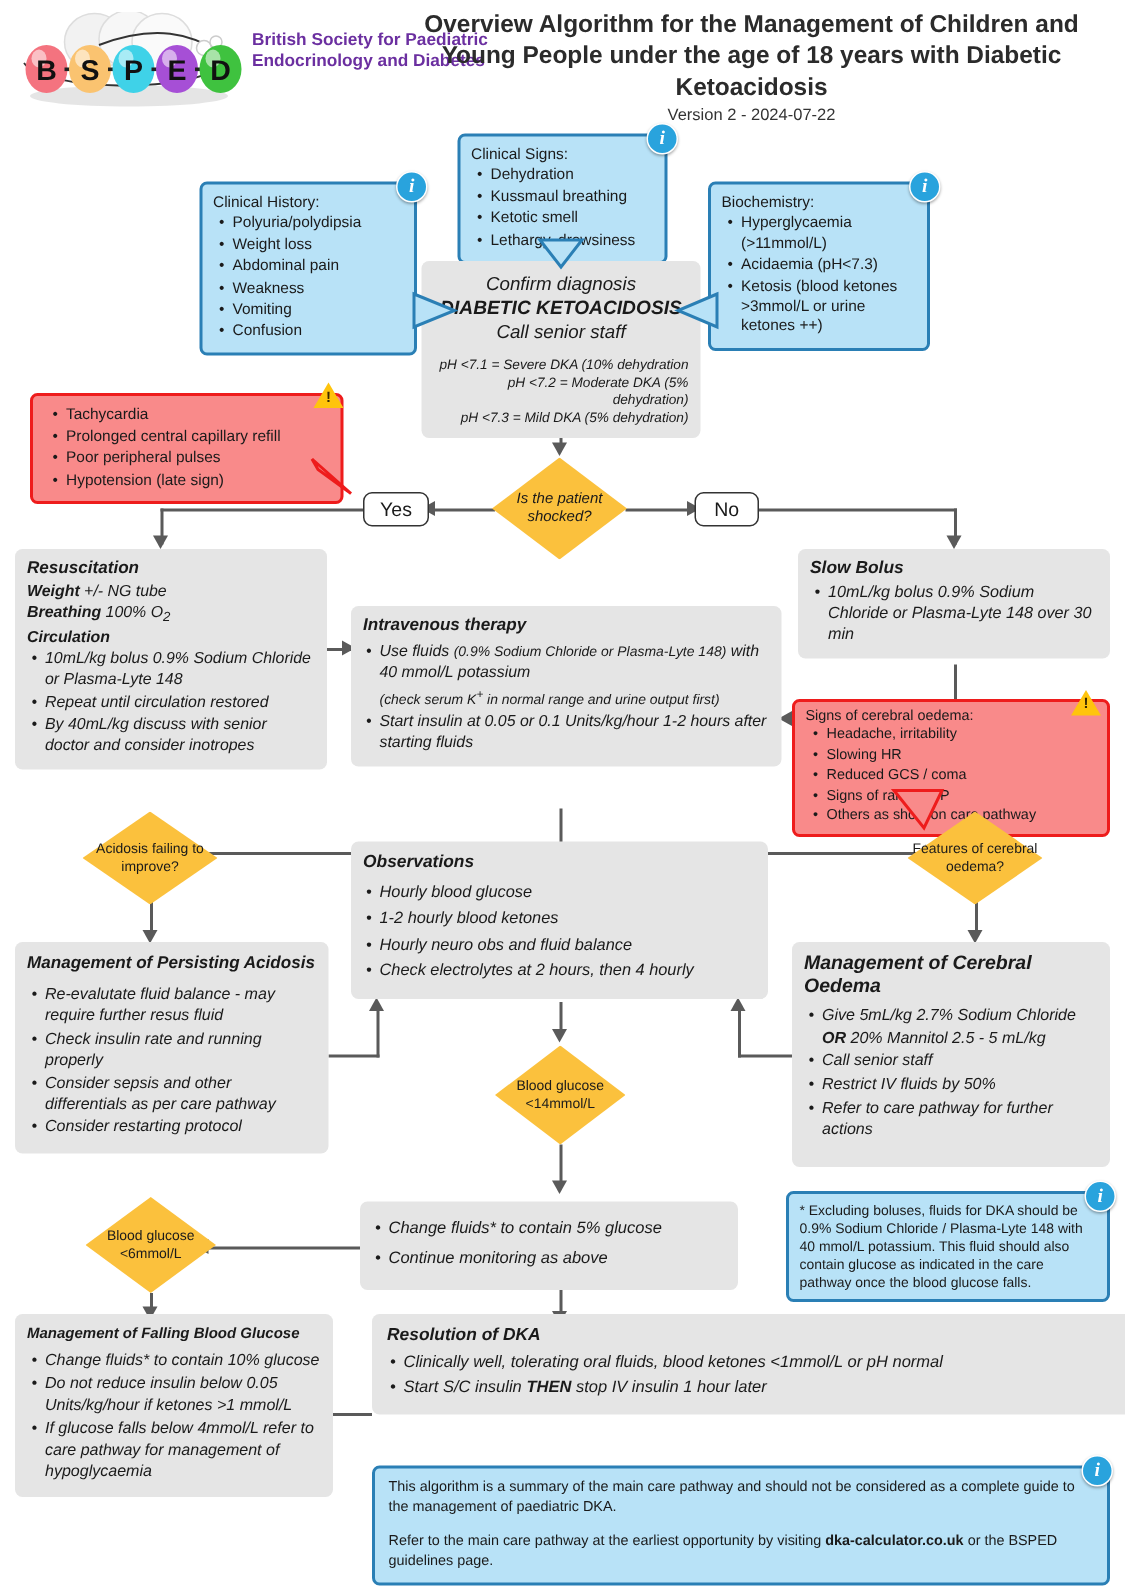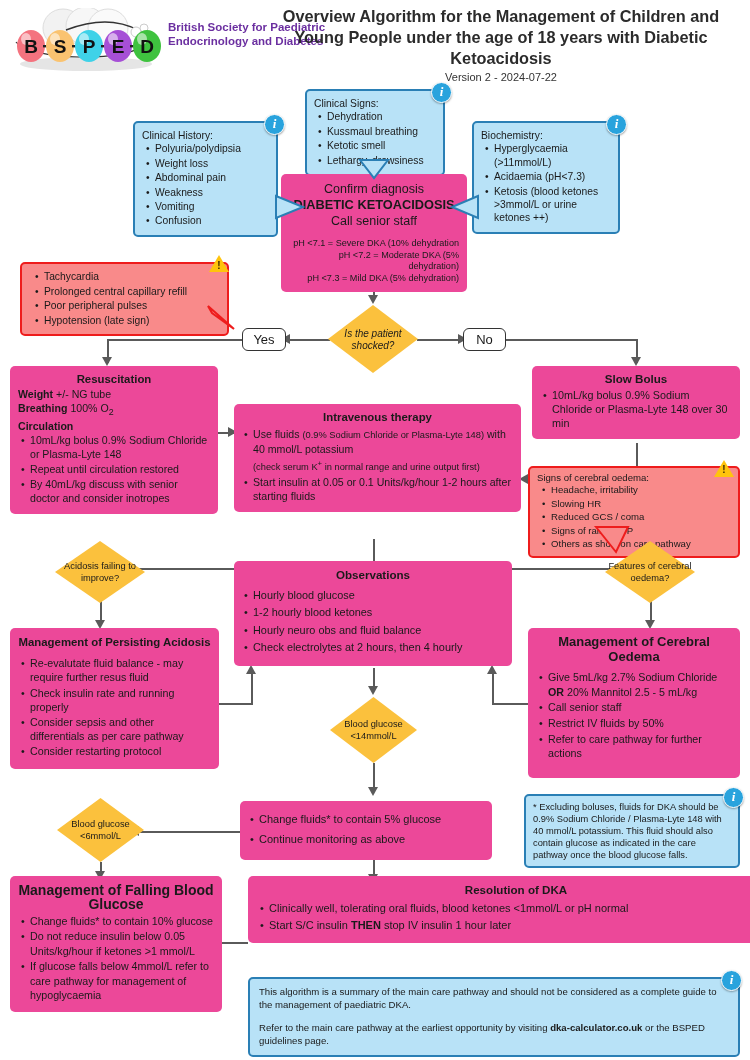--- a/index.html
+++ b/index.html
@@ -14,22 +14,22 @@
   
   #logo-wrap{left:8px;top:8px;width:160px;height:68px;}
   #logo-wrap svg{display:block;}
   #org-name{left:168px;top:20px;width:170px;font-size:11.5px;font-weight:bold;
     color:#6b2fa0;line-height:14px;}
   #doc-title{left:258px;top:6px;width:486px;text-align:center;font-size:16.3px;
     font-weight:bold;line-height:21px;color:#2b2b2b;}
   #doc-version{left:258px;top:71px;width:486px;text-align:center;font-size:11px;color:#333;}
 
   
-  .grey{background:#ec4899;border-radius:5px;}
-  .grey .ttl{font-weight:bold;text-align:center;display:block;}
+  .grey{background:#e5e5e5;border-radius:5px;font-style:italic;}
+  .grey .ttl{font-weight:bold;text-align:left;display:block;}
   .blue{background:#b8e2f7;border:2px solid #2a7fb5;border-radius:5px;}
   .red{background:#f98a8a;border:2px solid #ee1c1c;border-radius:5px;}
   .white{background:#fff;border:1.6px solid #333;border-radius:6px;
     text-align:center;font-size:13px;}
   ul.b{margin:0;padding:0 0 0 13px;list-style:none;}
   ul.b>li{position:relative;margin:0 0 1px 0;}
   ul.b>li:before{content:"\2022";position:absolute;left:-9px;top:0;}
   .sub{font-size:9.3px;}
 
   
@@ -358,21 +358,21 @@
       <li>Continue monitoring as above</li>
     </ul>
   </div>
 
   <div class="abs blue" id="fluid-note" style="left:524px;top:794px;width:216px;padding:5px 6px 5px 7px;font-size:9.3px;line-height:12px;">
     <div>* Excluding boluses, fluids for DKA should be 0.9% Sodium Chloride / Plasma-Lyte 148 with 40 mmol/L potassium. This fluid should also contain glucose as indicated in the care pathway once the blood glucose falls.</div>
     <span class="ibadge" style="right:-6px;top:-9px;">i</span>
   </div>
 
   <div class="abs grey" id="falling" style="left:10px;top:876px;width:212px;padding:7px 8px 9px;font-size:10.7px;line-height:14.4px;">
-    <span class="ttl" style="font-size:14px;margin-bottom:3px;line-height:14px;">Management of Falling Blood Glucose</span>
+    <span class="ttl" style="font-size:10px;margin-bottom:3px;line-height:14px;">Management of Falling Blood Glucose</span>
     <ul class="b" style="padding-left:12px;">
       <li>Change fluids* to contain 10% glucose</li>
       <li>Do not reduce insulin below 0.05 Units/kg/hour if ketones &gt;1 mmol/L</li>
       <li>If glucose falls below 4mmol/L refer to care pathway for management of hypoglycaemia</li>
     </ul>
   </div>
 
   <div class="abs grey" id="resolution" style="left:248px;top:876px;width:536px;padding:6px 10px 9px;font-size:11px;line-height:16px;">
     <span class="ttl" style="font-size:11.6px;margin-bottom:2px;">Resolution of DKA</span>
     <ul class="b" style="padding-left:11px;">

